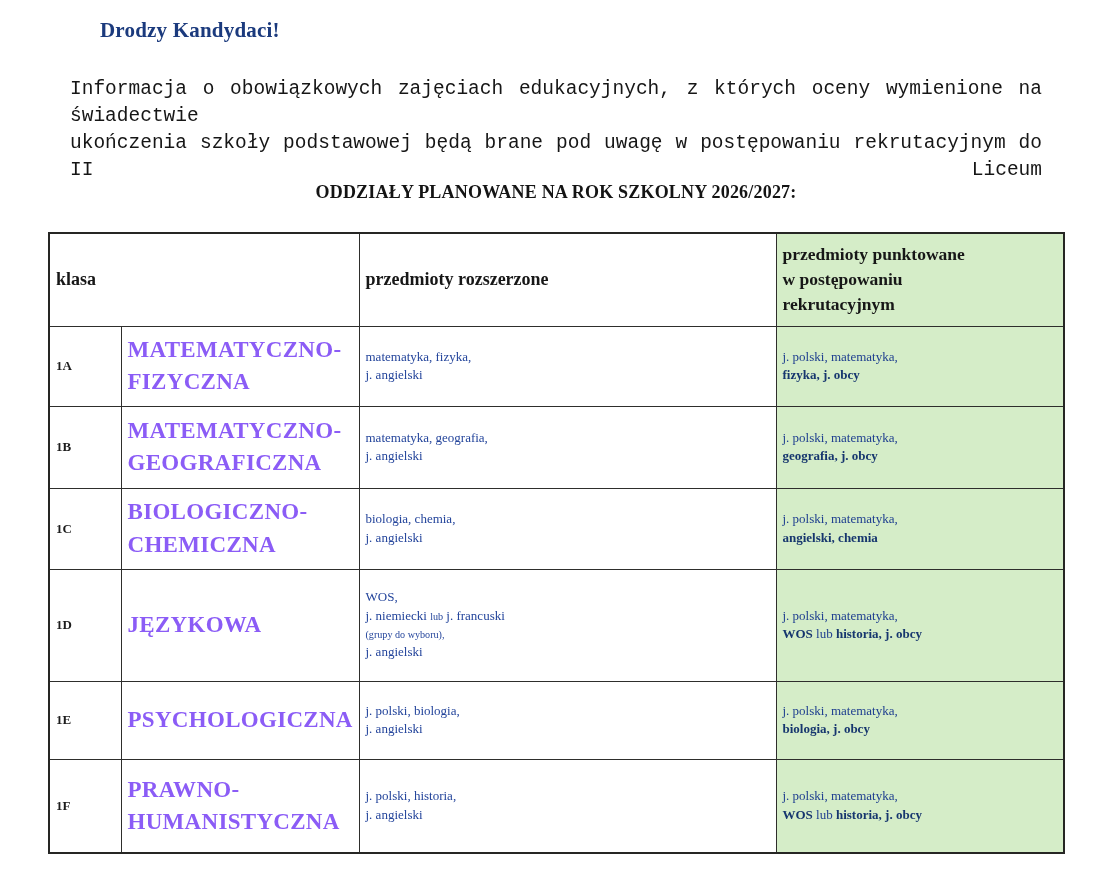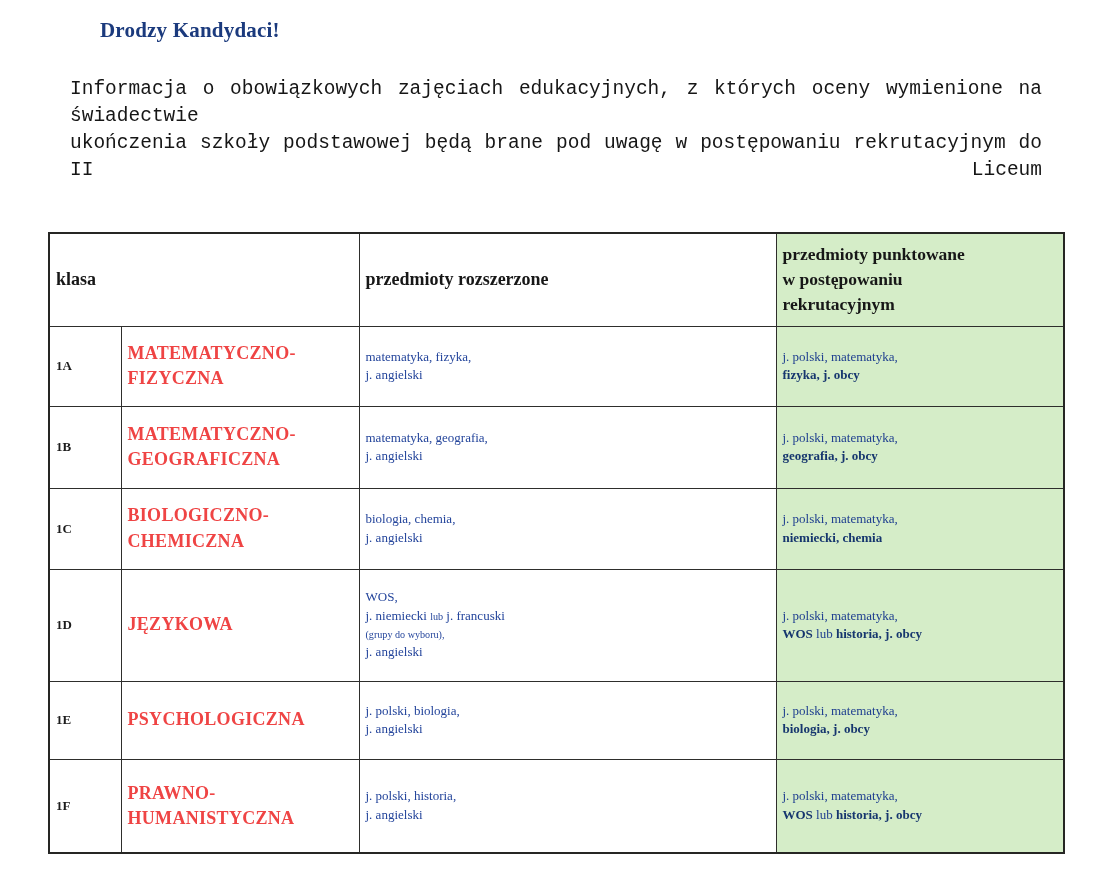--- a/index.html
+++ b/index.html
@@ -76,23 +76,23 @@
   th.green, td.green { background: #d5edc8; }
   th.green { font-size: 17.5px; line-height: 1.45; }
   th.green .hdr-line { display: block; }
 
   td.code-cell {
     font-size: 13px;
     font-weight: bold;
     color: #1c1c1c;
   }
   td.profile-cell {
-    color: #ef4444;
-    font-weight: bold;
-    font-size: 18px;
+    color: #8b5cf6;
+    font-weight: bold;
+    font-size: 23px;
     line-height: 1.4;
     letter-spacing: 0.3px;
   }
   td.extended-cell, td.scored-cell {
     color: #23449b;
     font-size: 13px;
     line-height: 1.42;
     margin-left: 31px;
   }
   td.scored-cell { color: #1e3e8f; }
@@ -106,20 +106,21 @@
 
 <div class="page">
 
   <div class="greeting">Drodzy Kandydaci!</div>
 
   <div class="intro">
     <span class="line just">Informacja o obowiązkowych zajęciach edukacyjnych, z których oceny wymienione na świadectwie</span>
     <span class="line just">ukończenia szkoły podstawowej będą brane pod uwagę w postępowaniu rekrutacyjnym do II Liceum</span>
   </div>
 
+  <div class="table-title">ODDZIAŁY PLANOWANE NA ROK SZKOLNY 2026/2027:</div>
 
   <table class="classes">
     <colgroup>
       <col style="width:72px">
       <col style="width:238px">
       <col style="width:417px">
       <col style="width:288px">
     </colgroup>
     <thead>
       <tr>
@@ -168,21 +169,21 @@
           <td class="profile-cell">
             <div class="cell-line"><span>BIOLOGICZNO-</span></div>
             <div class="cell-line"><span>CHEMICZNA</span></div>
           </td>
           <td class="extended-cell">
             <div class="cell-line"><span>biologia, chemia,</span></div>
             <div class="cell-line"><span>j. angielski</span></div>
           </td>
           <td class="scored-cell green">
             <div class="cell-line"><span>j. polski, matematyka,</span></div>
-            <div class="cell-line"><span class="seg-bold">niemiecki, chemia</span></div>
+            <div class="cell-line"><span class="seg-bold">angielski, chemia</span></div>
           </td>
         </tr>
         <tr>
           <td class="code-cell">1D</td>
           <td class="profile-cell">
             <div class="cell-line"><span>JĘZYKOWA</span></div>
           </td>
           <td class="extended-cell">
             <div class="cell-line"><span>WOS,</span></div>
             <div class="cell-line"><span>j. niemiecki </span><span class="seg-small">lub</span><span> j. francuski</span></div>

